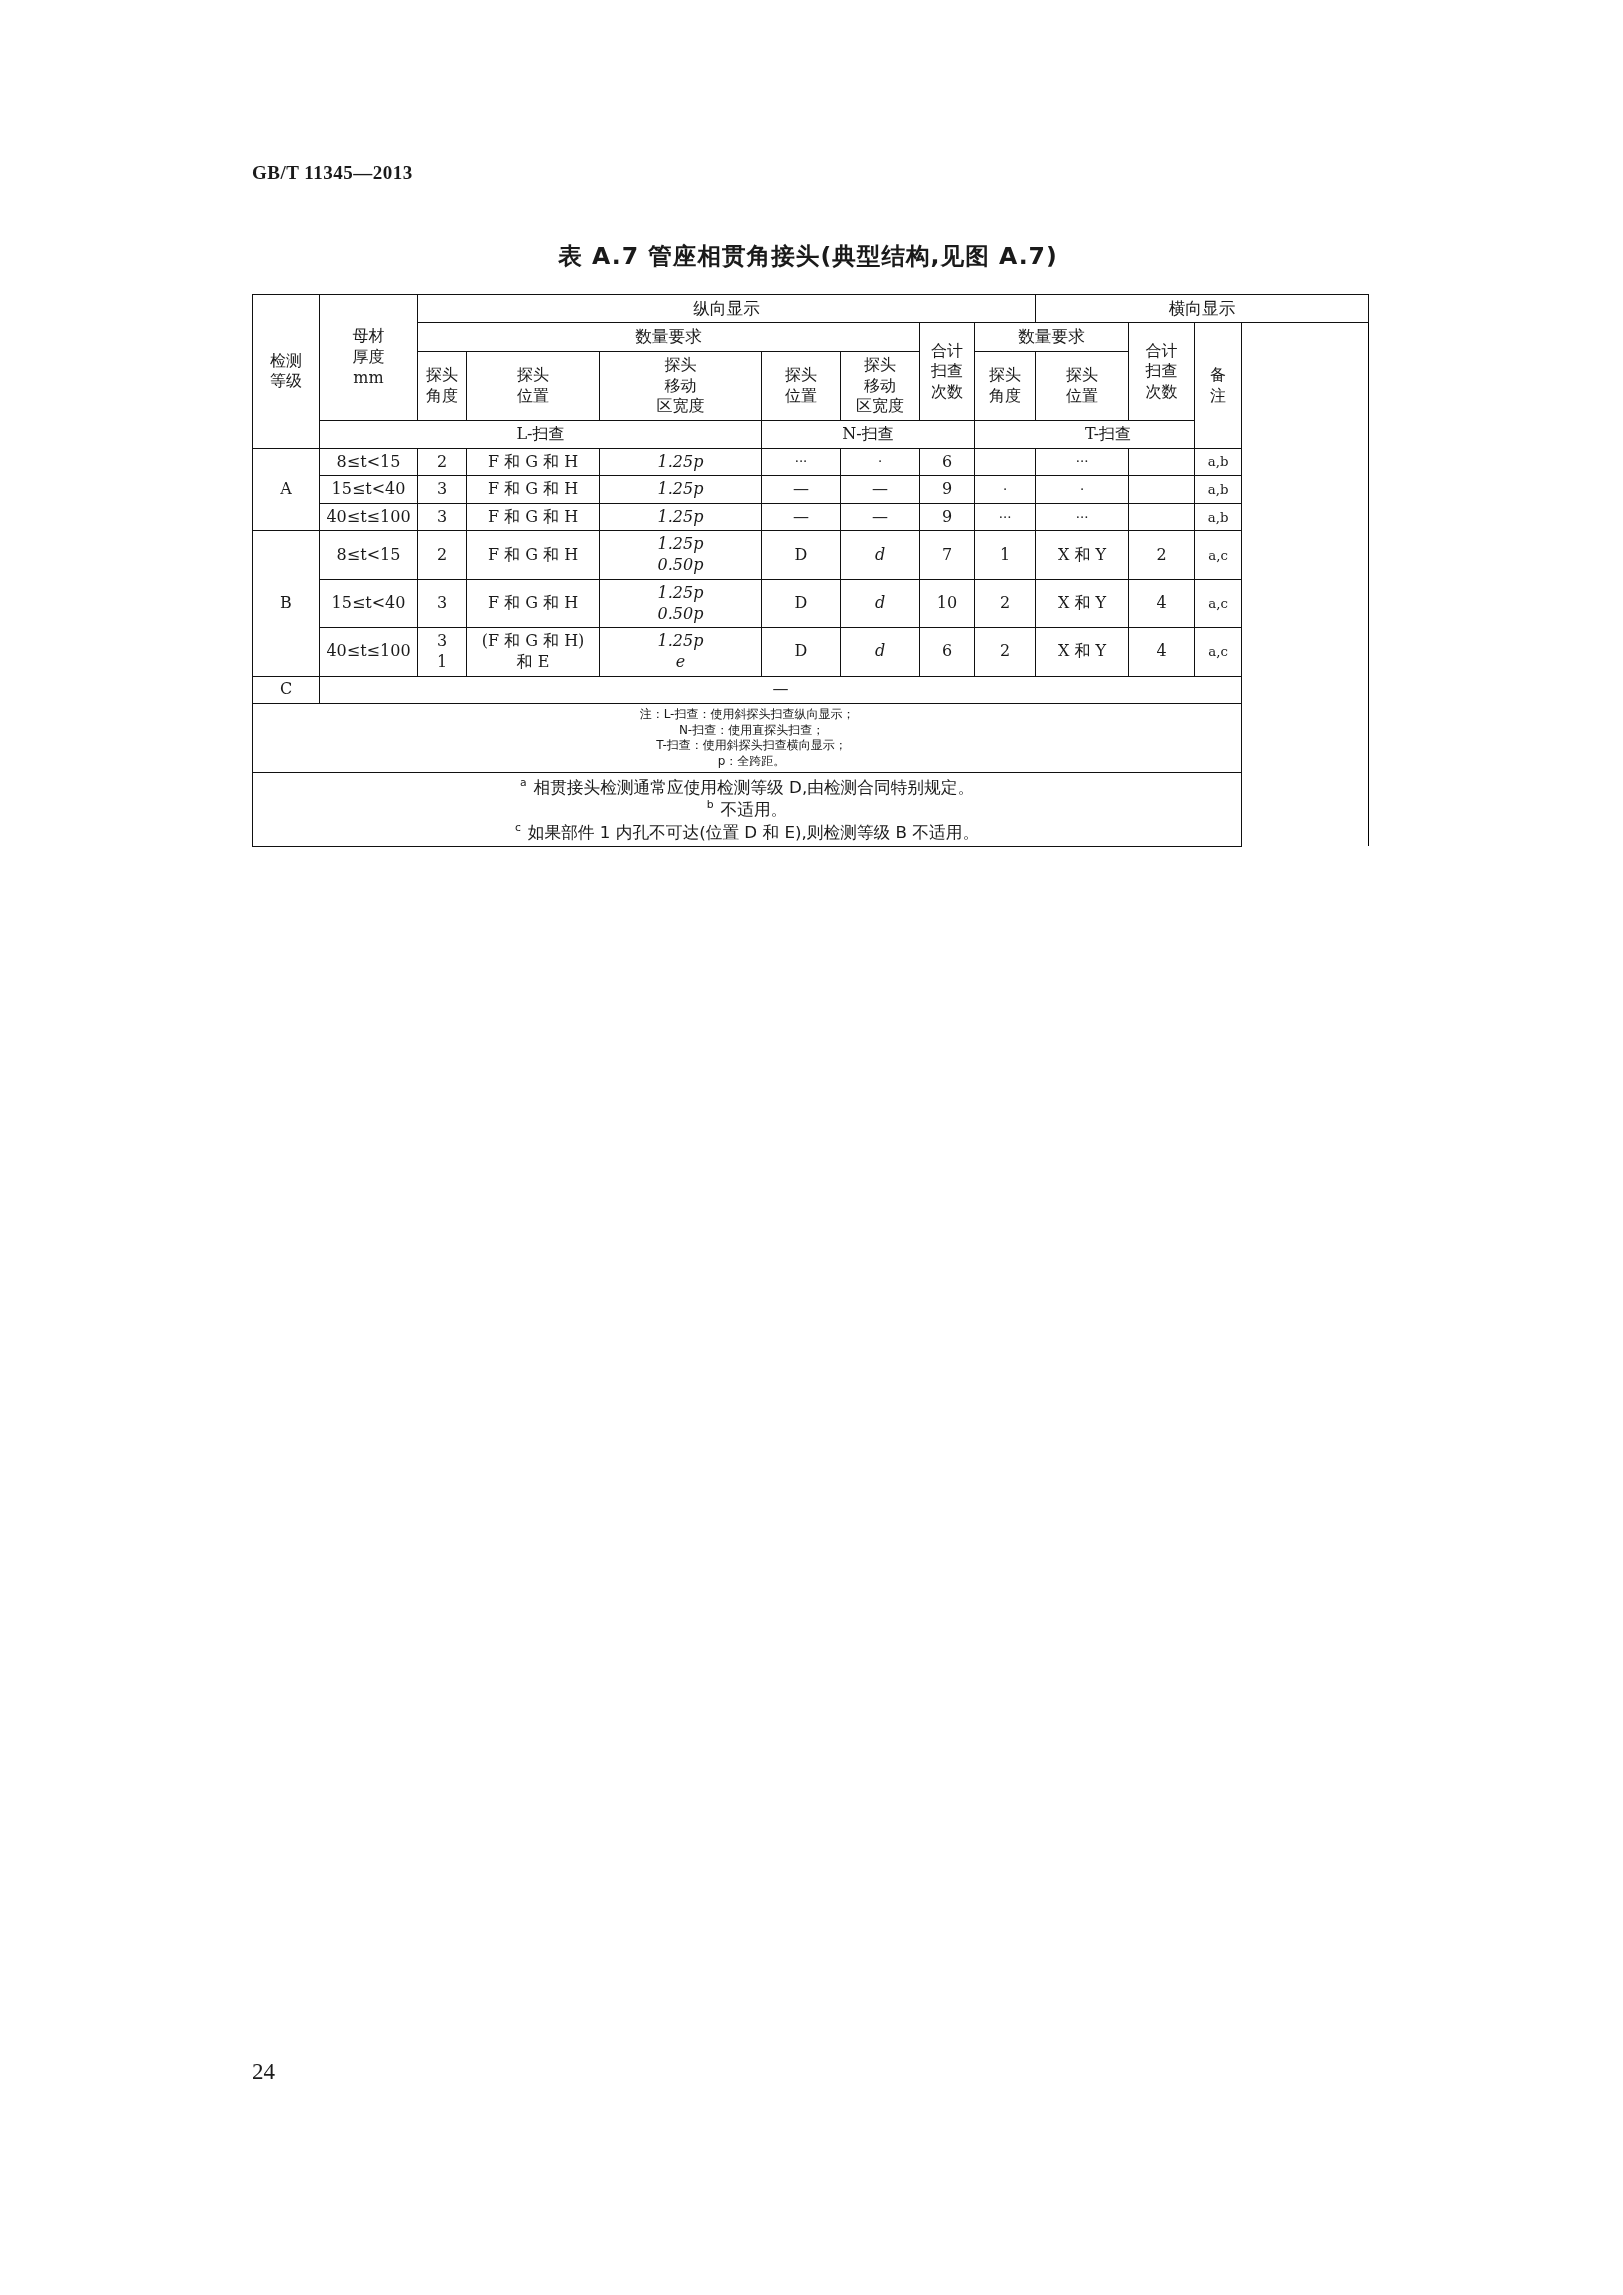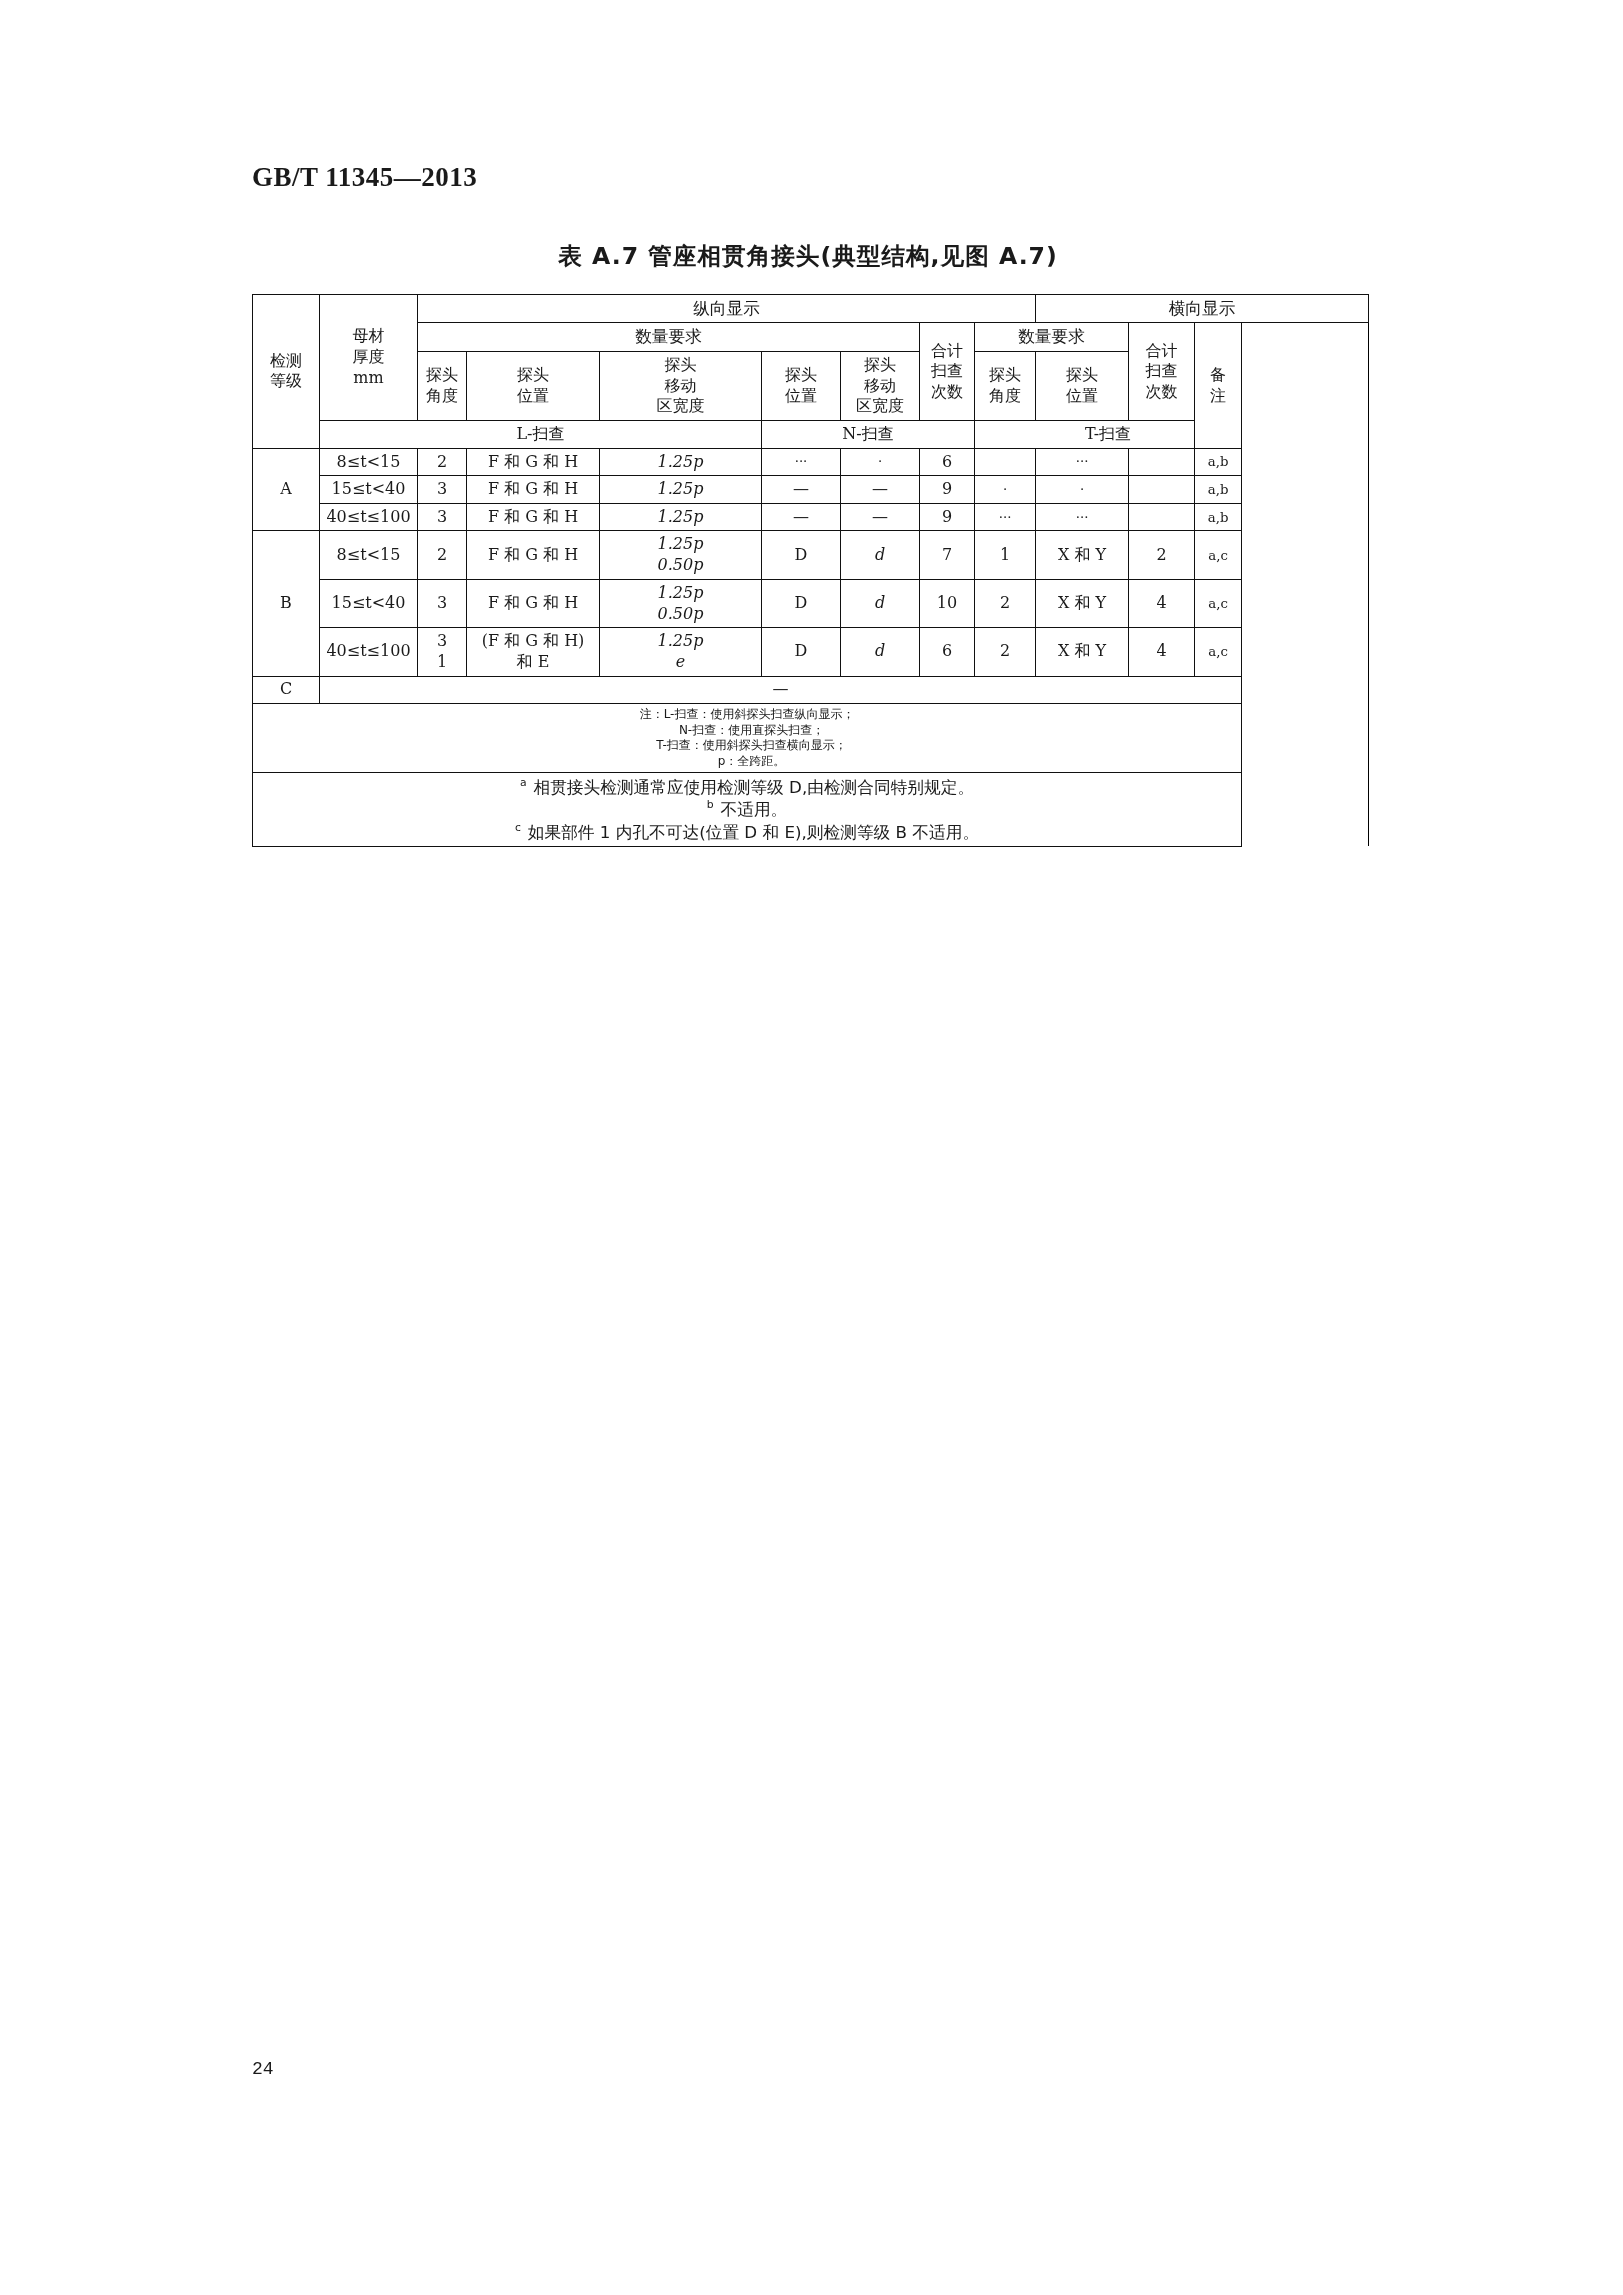--- a/index.html
+++ b/index.html
@@ -9,21 +9,21 @@
     font-family: "DejaVu Serif", "Liberation Serif", serif;
     color: #1a1a1a;
     position: relative;
     -webkit-font-smoothing: antialiased;
   }
   .page { position:absolute; inset:0; }
 
   .running-head {
     position:absolute; left:252px; top:162px;
     font-family:"Liberation Serif", serif;
-    font-size:27px; font-weight:700; letter-spacing:0.5px;
+    font-size:19px; font-weight:700; letter-spacing:0.5px;
   }
 
   .table-caption {
     position:absolute; left:0; right:7px; top:240px;
     text-align:center;
     font-size:23.6px; font-weight:700;
     font-family:"DejaVu Sans","Liberation Sans",sans-serif;
     letter-spacing:1px;
   }
 
@@ -65,22 +65,22 @@
     padding:12.8px 4.9px 12.8px 29.4px;
     font-size:16.7px;
     line-height:2.2;
     font-family:"DejaVu Sans","Liberation Sans",sans-serif;
   }
   .fn-line { display:block; }
   .fn-mark { font-size:10.8px; vertical-align:super; padding-right:6.9px; }
 
   .page-number {
     position:absolute; left:252px; top:2059px;
-    font-size:18px;
-    font-family:Liberation Mono, monospace;
+    font-size:23px;
+    font-family:Liberation Serif, serif;
   }
   .hdr-band { font-size:16.7px; }
 </style>
 </head>
 <body>
 
 <div class="page">
 
   <div class="running-head">GB/T 11345—2013</div>
 

